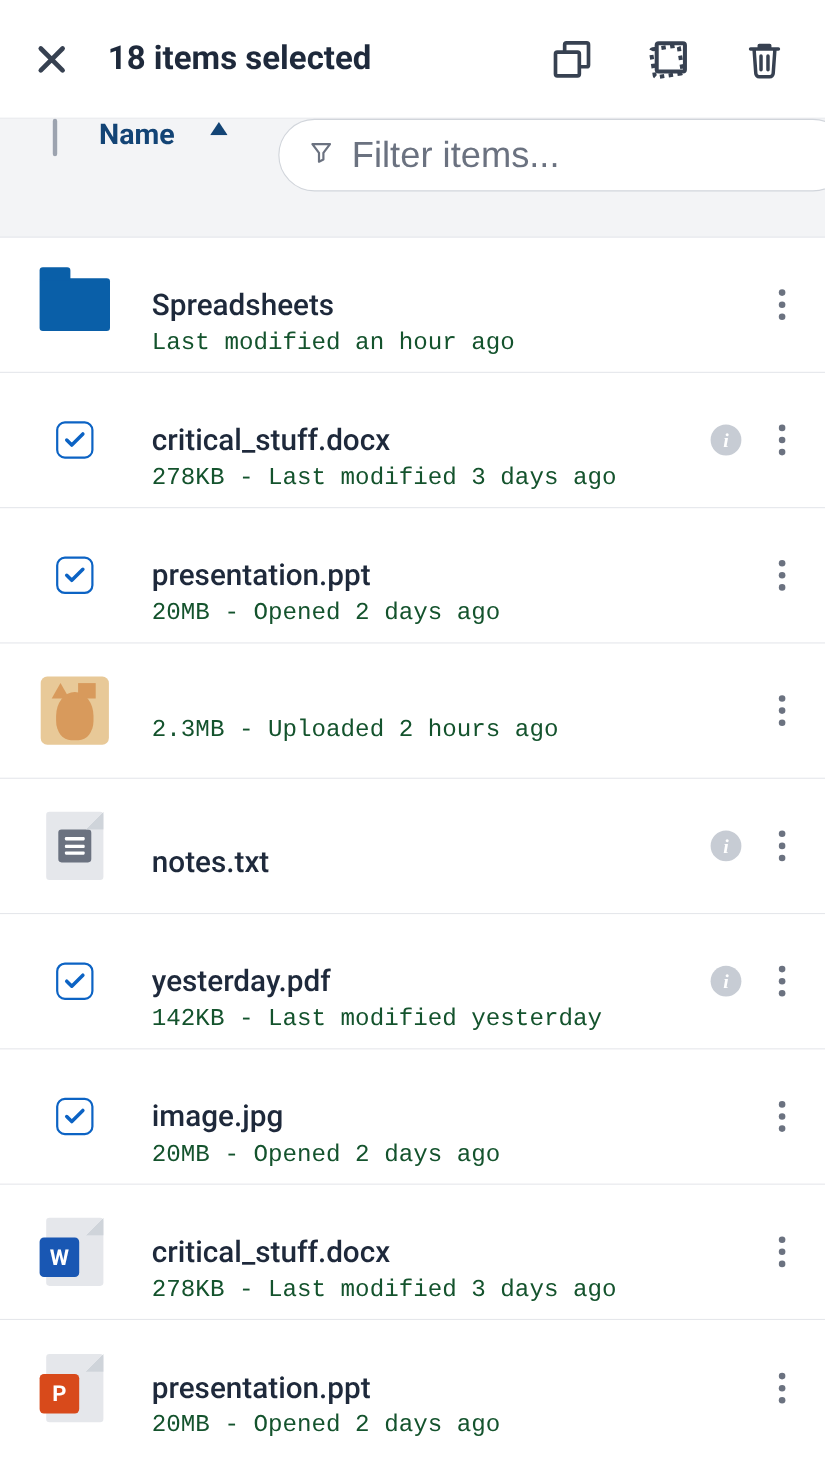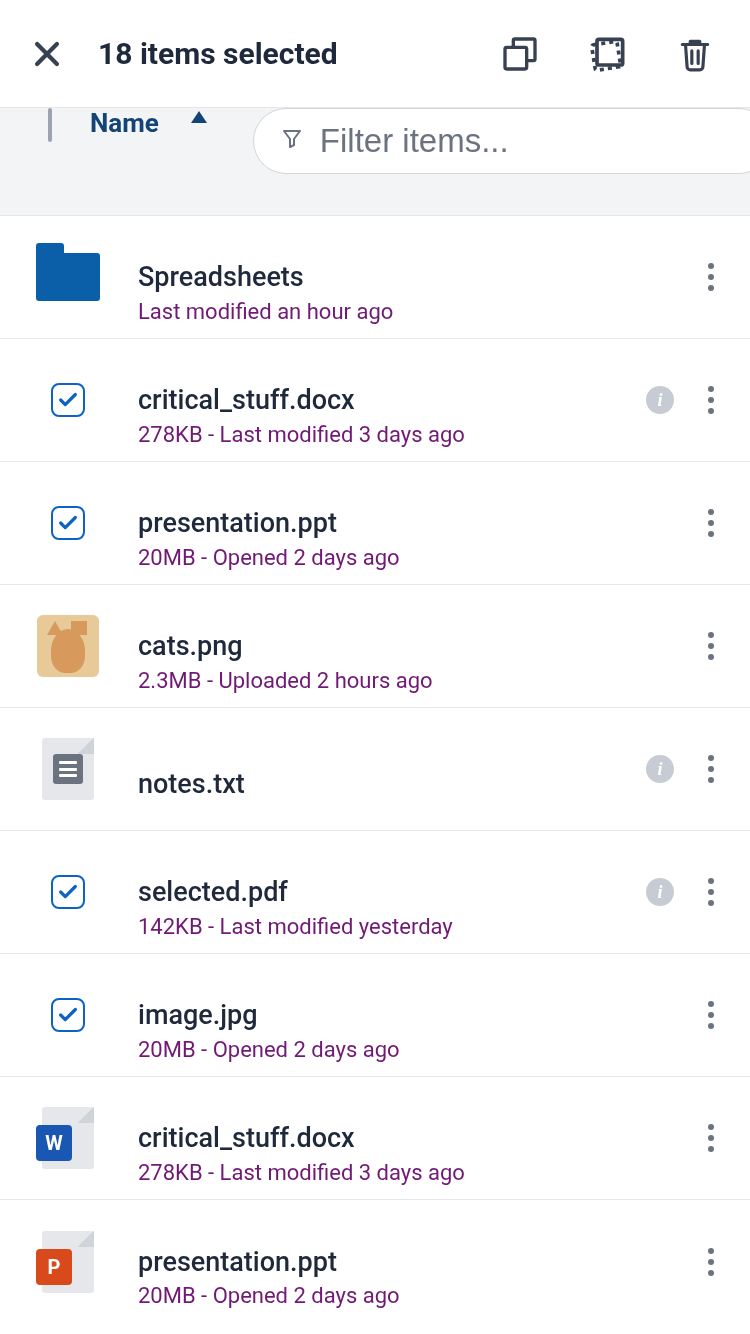--- a/index.html
+++ b/index.html
@@ -127,22 +127,23 @@
     margin-top: 31px;
   }
   .row .name {
     font-size: 27px;
     font-weight: 500;
     color: #1e293b;
     line-height: 1.25;
   }
   .row .sub {
     font-size: 22px;
-    color: #701a75;
+    color: #14532d;
     margin-top: 4px;
+    font-family: Liberation Mono, monospace;
   }
   .row .actions {
     display: flex;
     align-items: center;
     gap: 28px;
   }
 
   
   .check {
     width: 34px; height: 34px;
@@ -359,21 +360,20 @@
           <span></span>
         </div>
     </div>
   </div>
 
   <div class="row">
     <div class="thumb">
         <div class="cat-thumb"></div>
       </div>
     <div class="meta">
-      <div class="name">cats.png</div>
       <div class="sub">2.3MB - Uploaded 2 hours ago</div>
     </div>
     <div class="actions">
       <div class="ellipsis">
           <span></span>
           <span></span>
           <span></span>
         </div>
     </div>
   </div>
@@ -404,21 +404,21 @@
 
   <div class="row">
     <div class="thumb">
       <div class="check">
           <svg width="22" height="22" viewBox="0 0 24 24" fill="none" stroke="#0c63c4" stroke-width="3.5" stroke-linecap="round" stroke-linejoin="round">
             <path d="M4 12l5 5L20 6"></path>
           </svg>
         </div>
     </div>
     <div class="meta">
-      <div class="name">selected.pdf</div>
+      <div class="name">yesterday.pdf</div>
       <div class="sub">142KB - Last modified yesterday</div>
     </div>
     <div class="actions">
       <div class="info-icon">i</div>
       <div class="ellipsis">
           <span></span>
           <span></span>
           <span></span>
         </div>
     </div>

